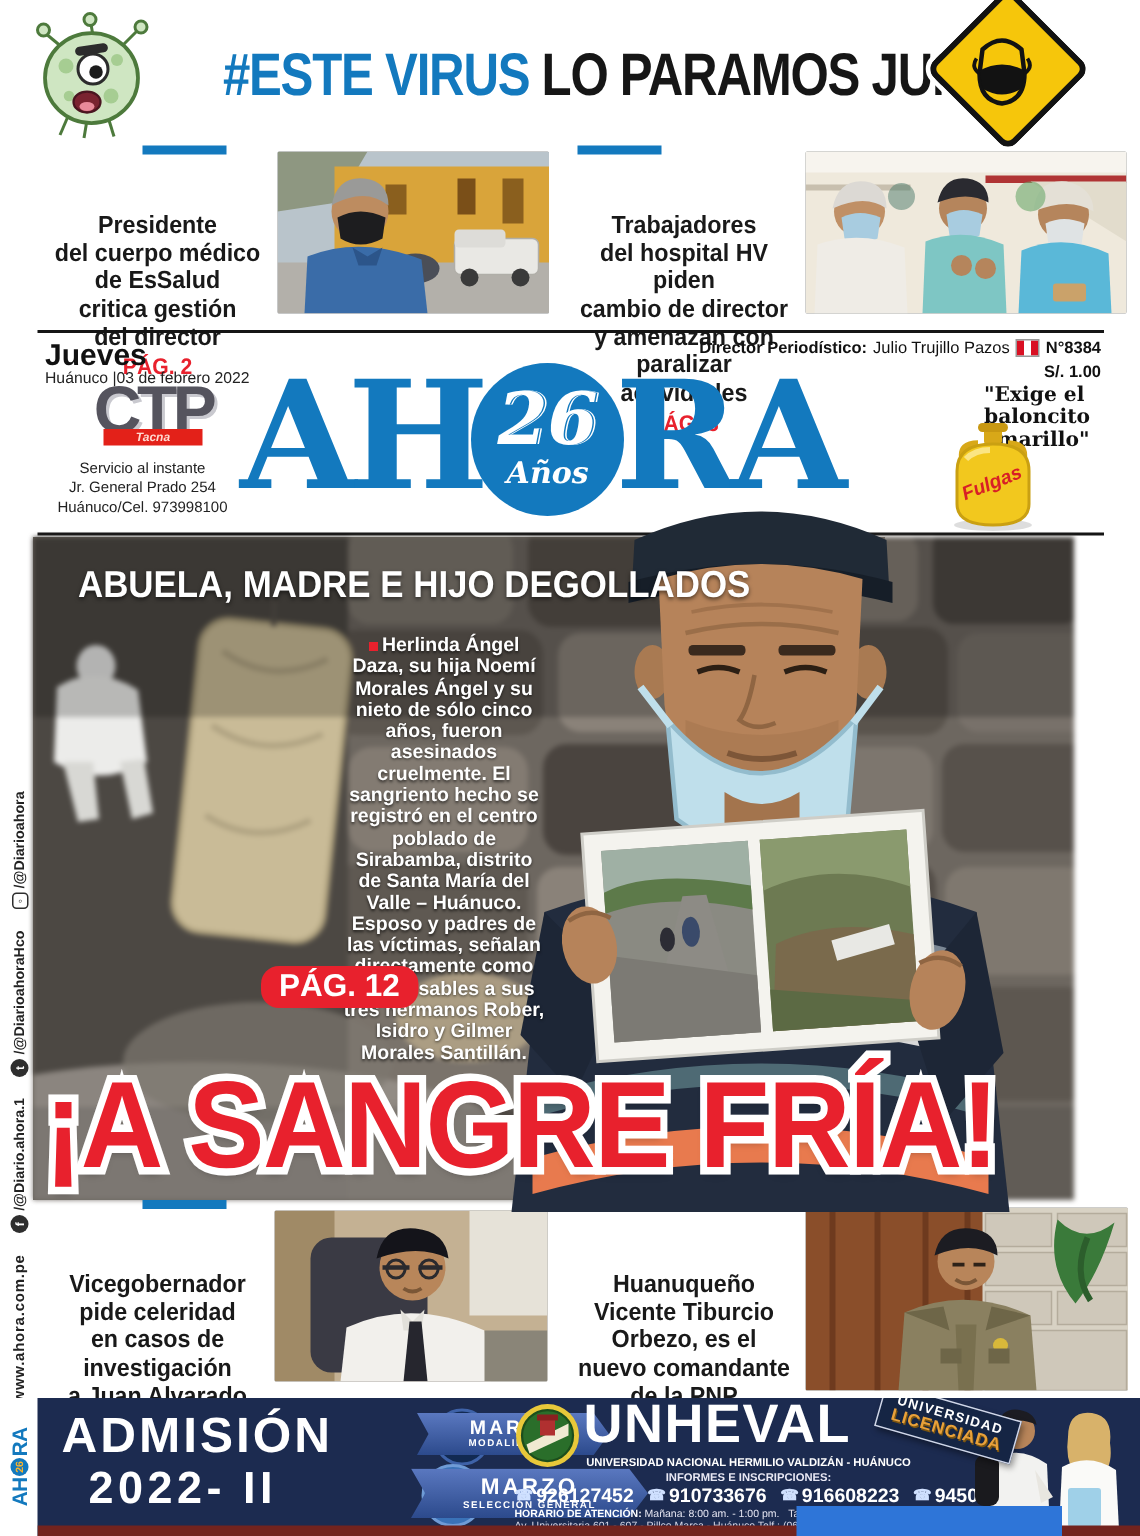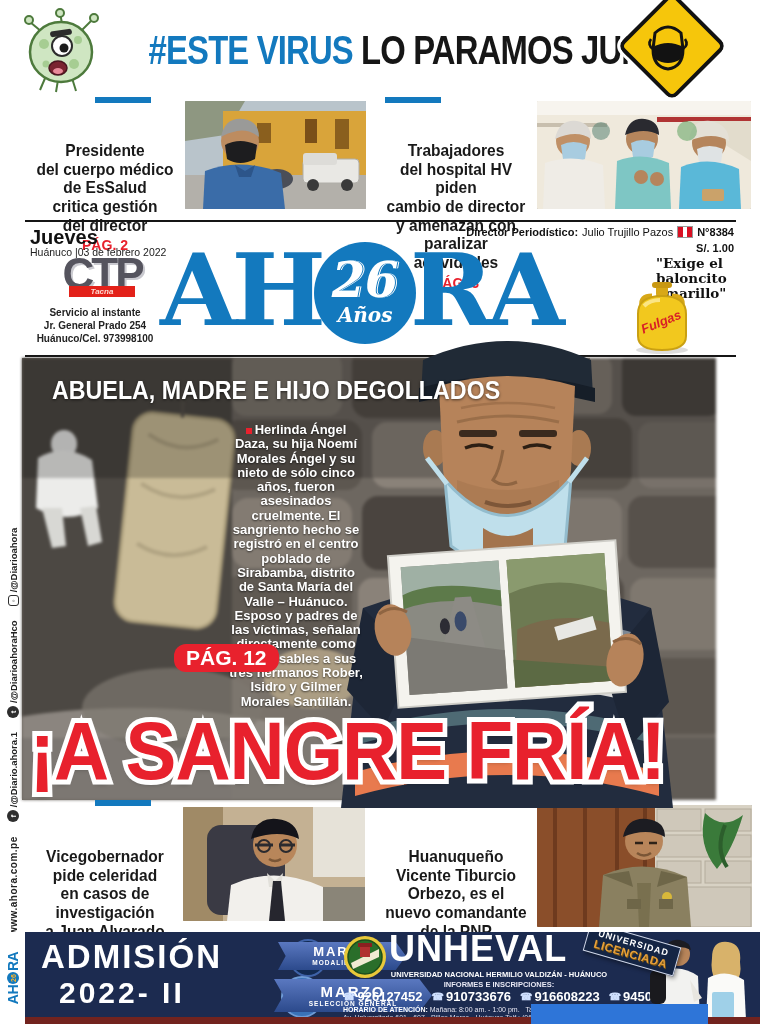--- a/index.html
+++ b/index.html
@@ -27,21 +27,21 @@
   
   .rule{position:absolute;left:25px;right:24px;height:2px;background:#151515;}
   .day{position:absolute;left:30px;top:226px;font-size:20px;font-weight:800;}
   .date{position:absolute;left:30px;top:246px;font-size:10.5px;color:#222;}
   .ctp{position:absolute;left:42px;top:252px;width:120px;text-align:center;}
   .ctp .ctpname{font-size:44px;font-weight:800;color:#55545e;letter-spacing:-3px;line-height:1;
      text-shadow:2px 2px 0 #c9c9cf;}
   .ctp .ctpband{display:block;margin:-10px auto 0;width:66px;background:#e32119;color:#ffd9d0;
      font-size:8px;font-style:italic;font-weight:700;padding:1px 0;position:relative;z-index:2;}
   .ctp-lines{position:absolute;left:10px;top:306px;width:170px;text-align:center;font-size:10px;
-     font-weight:700;line-height:1.3;color:#222;}
+     font-weight:400;line-height:1.3;color:#222;}
   .ahora-logo{position:absolute;left:160px;top:236px;display:flex;align-items:center;}
   .ahora-logo .word{font-family:"DejaVu Serif",serif;font-weight:700;font-size:100px;line-height:.92;
      color:#1379be;letter-spacing:-6px;}
   .badge26{width:102px;height:102px;border-radius:50%;background:#1379be;margin:6px -6px 0;
      display:flex;flex-direction:column;align-items:center;justify-content:center;z-index:2;}
   .badge26 .n{font-family:"DejaVu Serif",serif;font-style:italic;font-weight:700;font-size:48px;
      color:#fff;line-height:.9;text-shadow:1px 0 0 #1379be,2px 0 0 #fff;}
   .badge26 .a{font-family:"DejaVu Serif",serif;font-style:italic;font-weight:700;font-size:20px;color:#fff;}
   .director{position:absolute;right:26px;top:226px;display:flex;align-items:flex-end;gap:4px;font-size:11px;}
   .director b{font-weight:800;}

